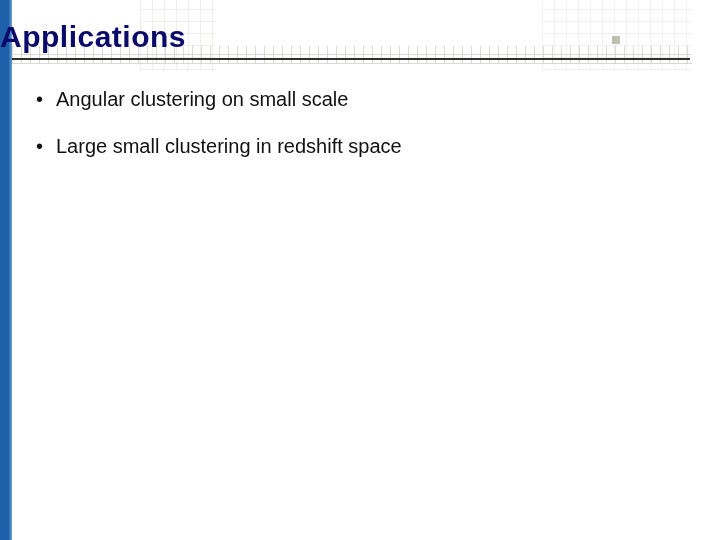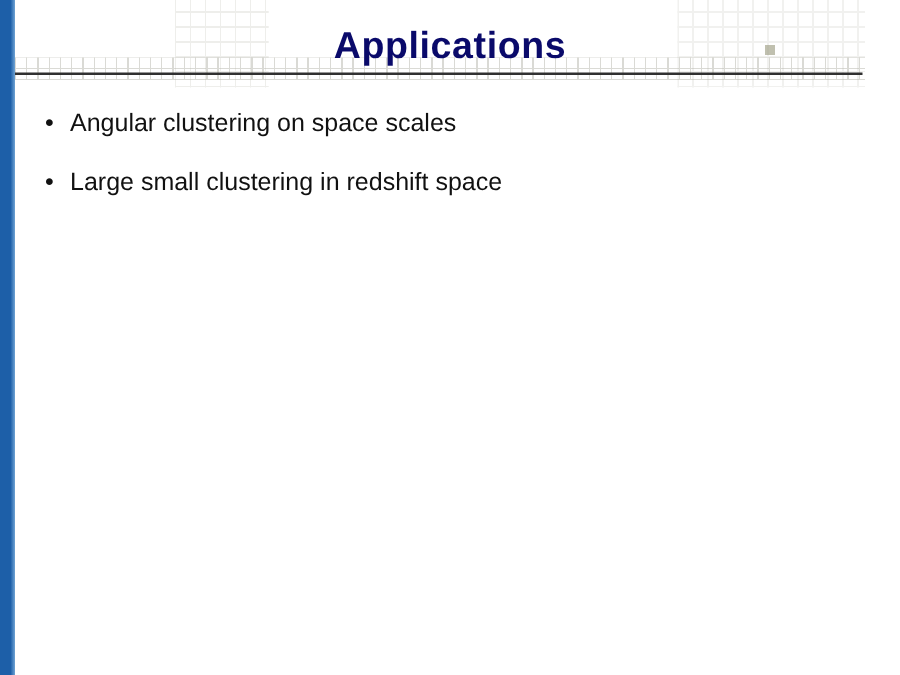--- a/index.html
+++ b/index.html
@@ -45,21 +45,20 @@
     position: absolute;
     right: 100px; top: 36px;
     width: 8px; height: 8px;
     background: #9e9e84;
     opacity: 0.65;
   }
 
   .title {
     position: absolute;
     left: 0; right: 0; top: 20px;
-    text-align: center;
     font-size: 30px;
     font-weight: 700;
     color: #0a0a6a;
     letter-spacing: 0.5px;
   }
   .title-underline {
     position: absolute;
     left: 12px; right: 30px; top: 58px;
     border-bottom: 2px solid #303030;
   }
@@ -94,16 +93,16 @@
 <div class="grid-left"></div>
 <div class="grid-right"></div>
 <div class="grid-ruler"></div>
 <div class="accent-square"></div>
 
 <div class="title">Applications</div>
 <div class="title-underline"></div>
 
 <div class="content">
   <ul class="bullets">
-    <li>Angular clustering on space scales</li>
+    <li>Angular clustering on small scale</li>
     <li>Large small clustering in redshift space</li>
   </ul>
 </div>
 
 </body></html>

